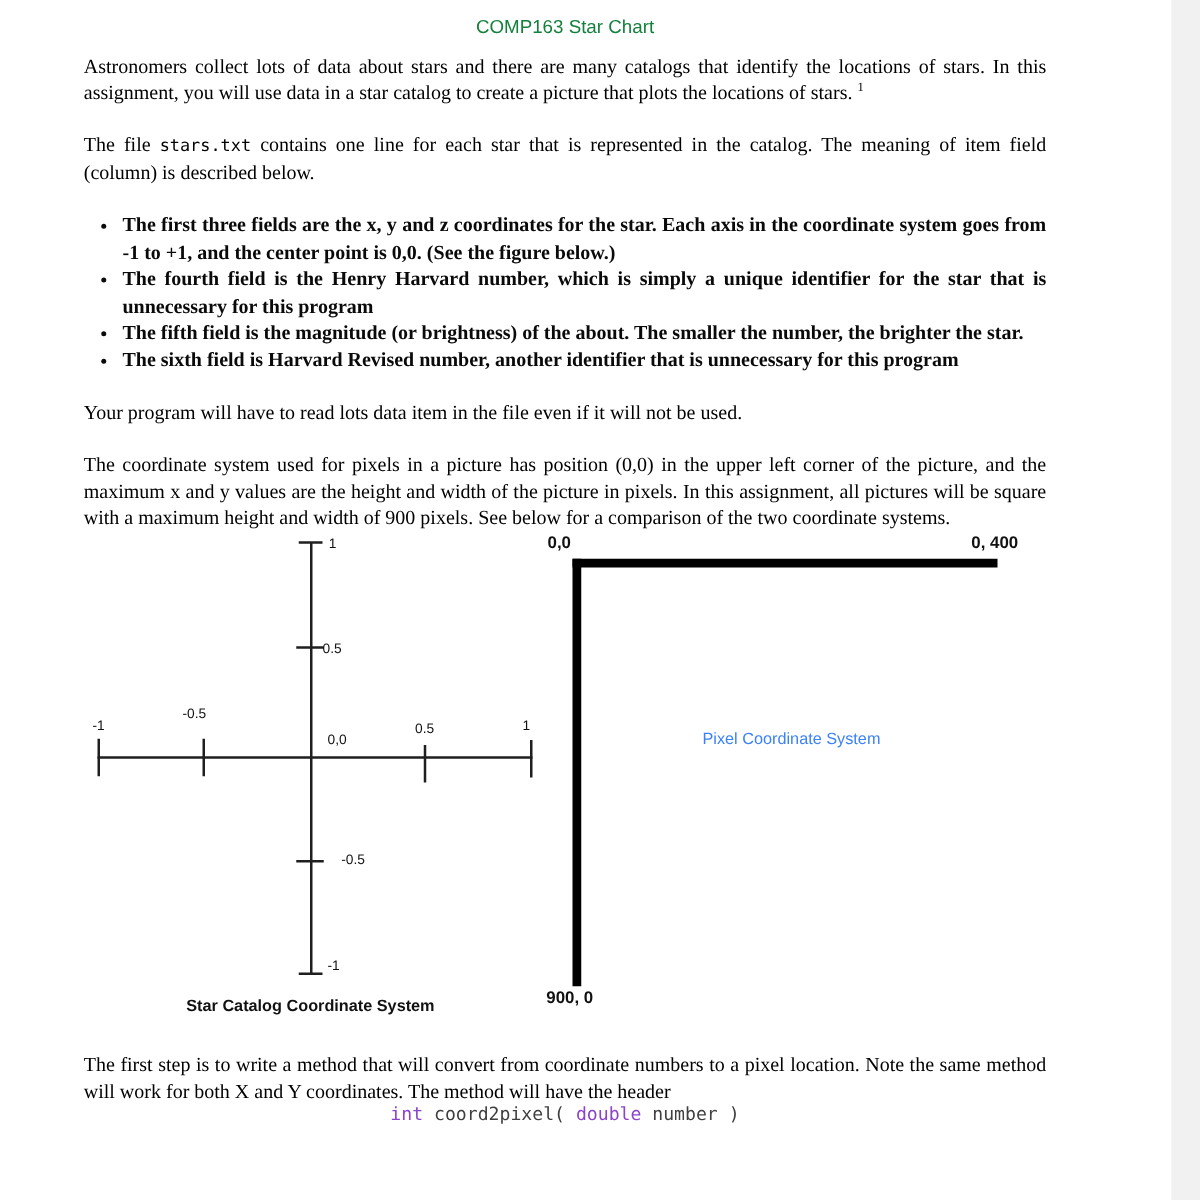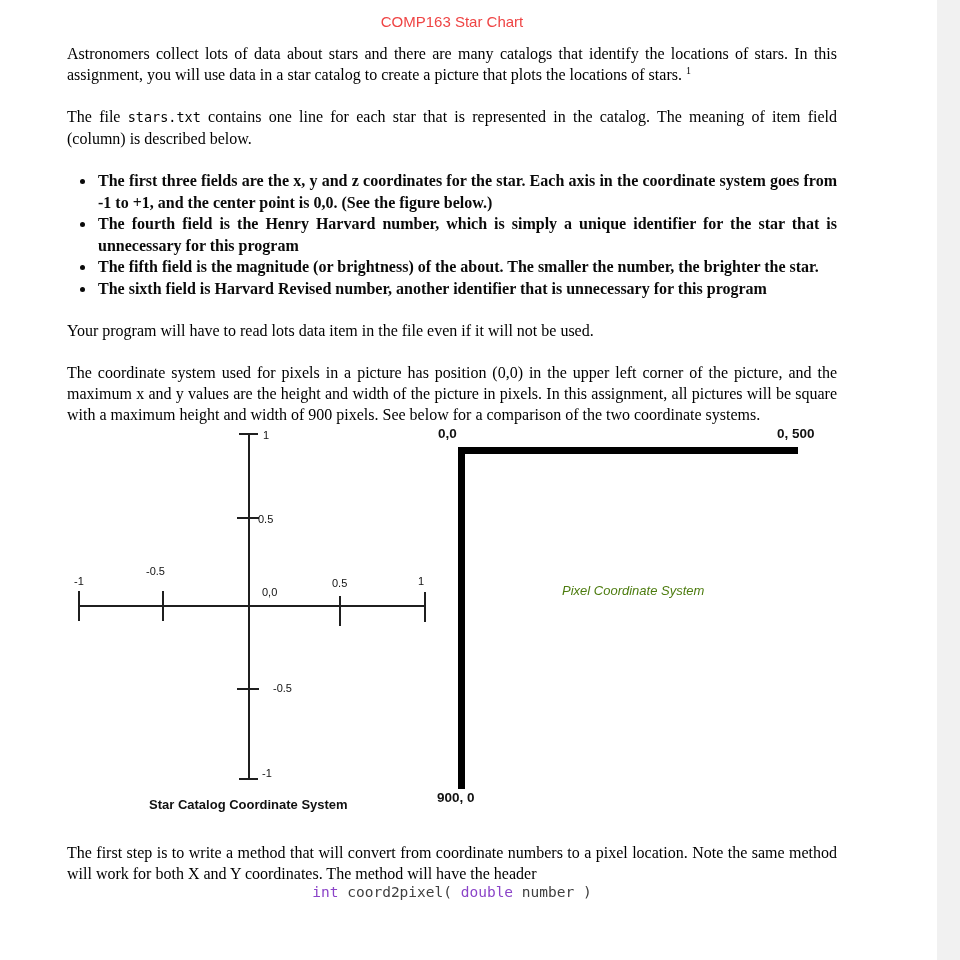--- a/index.html
+++ b/index.html
@@ -11,21 +11,21 @@
     font-family: "Liberation Serif", serif; color: #000;
   }
   .edge-right {
     position: absolute; top: 0; right: 0; width: 23px; height: 100%;
     background: var(--page-edge, #f1f1f1);
   }
   .content { position: absolute; left: 67px; top: 0; width: 770px; }
   .title {
     font-family: "Liberation Sans", sans-serif;
     font-size: 15px; font-weight: 500; text-align: center;
-    margin: 13px 0 13px; color: #ef4444;
+    margin: 13px 0 13px; color: #15803d;
   }
   .para {
     font-size: 16px; line-height: 21px; text-align: justify;
     margin: 0 0 21px; color: #000000;
   }
   .para.tight { margin-bottom: 0; }
   .mono { font-family: "DejaVu Sans Mono", monospace; font-size: 13.5px; }
   ul.bullets { margin: 0 0 21px; padding-left: 29px; list-style-type: disc; font-weight: bold; }
   ul.bullets li {
     font-size: 16px; line-height: 21.5px; text-align: justify;
@@ -41,21 +41,21 @@
   .figlabel { position: absolute; font-size: 11px; color: #111; white-space: nowrap; }
   .fig-caption {
     position: absolute; font-size: 13px; font-weight: bold; color: #111;
     white-space: nowrap;
   }
   .thick { position: absolute; background: #000; }
   .pixel-label {
     position: absolute; font-size: 13.5px; font-weight: bold; color: #111;
     white-space: nowrap;
   }
-  .pixel-caption { position: absolute; font-size: 13px; color: #4d7c0f; white-space: nowrap; font-style: italic; }
+  .pixel-caption { position: absolute; font-size: 13px; color: #3b82f6; white-space: nowrap; }
 
   .code-line {
     font-family: "DejaVu Sans Mono", monospace; font-size: 14.5px;
     text-align: center; white-space: pre; margin: 0;
     color: var(--code-ink, #3f3f3f);
   }
   .kw { color: var(--keyword, #8b44c8); }
 </style>
 </head>
 <body>
@@ -106,21 +106,21 @@
       <span class="figlabel" style="left:79px; top:139px;">-0.5</span>
       <span class="figlabel" style="left:265px; top:151px;">0.5</span>
       <span class="figlabel" style="left:351px; top:149px;">1</span>
 
       <span class="fig-caption" style="left:82px; top:371px;">Star Catalog Coordinate System</span>
 
       <div class="thick" style="left:391px; top:21px; width:340px; height:7px;"></div>
       <div class="thick" style="left:391px; top:21px; width:7px; height:342px;"></div>
 
       <span class="pixel-label" style="left:371px; top:0px;">0,0</span>
-      <span class="pixel-label" style="left:710px; top:0px;">0, 500</span>
+      <span class="pixel-label" style="left:710px; top:0px;">0, 400</span>
       <span class="pixel-label" style="left:370px; top:364px;">900, 0</span>
 
       <span class="pixel-caption" style="left:495px; top:157px;">Pixel Coordinate System</span>
     </div>
 
     <p class="para tight">The first step is to write a method that will convert from coordinate numbers to a pixel location.  Note the same method will work for both X and Y coordinates.  The method will have the header</p>
 
     <p class="code-line"><span class="kw">int</span><span> coord2pixel( </span><span class="kw">double</span><span> number )</span></p>
 
   </div>

